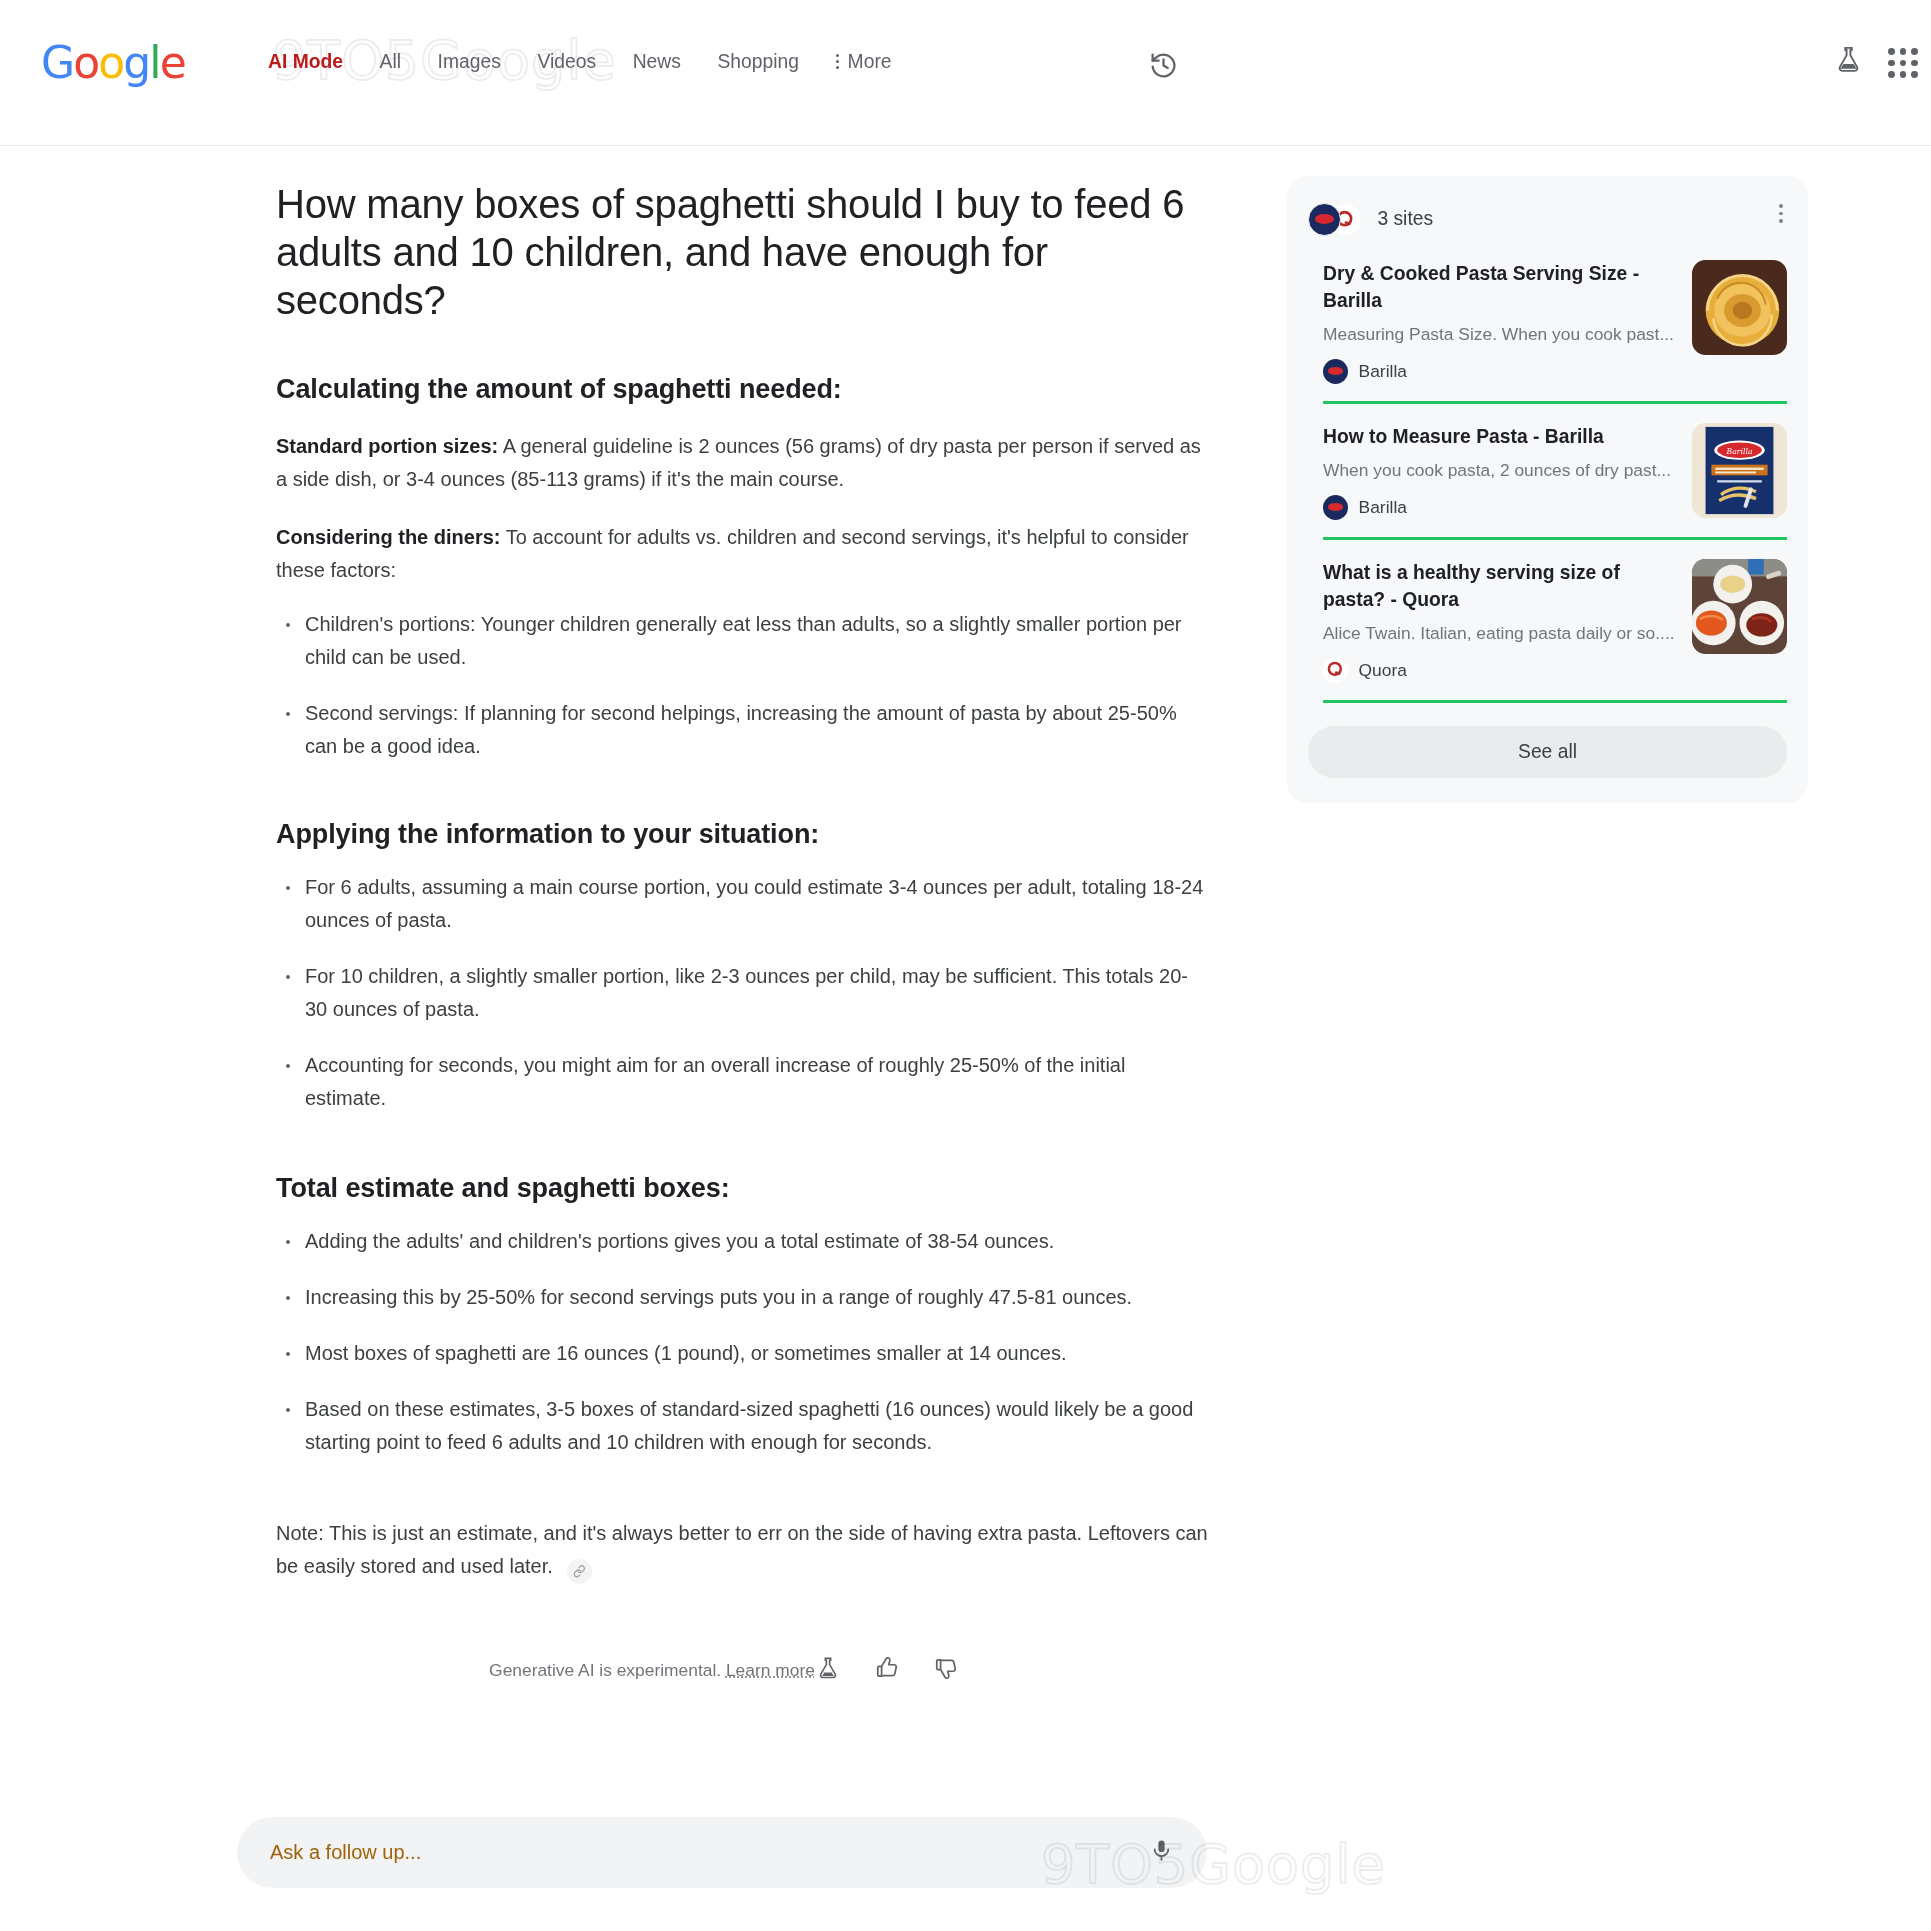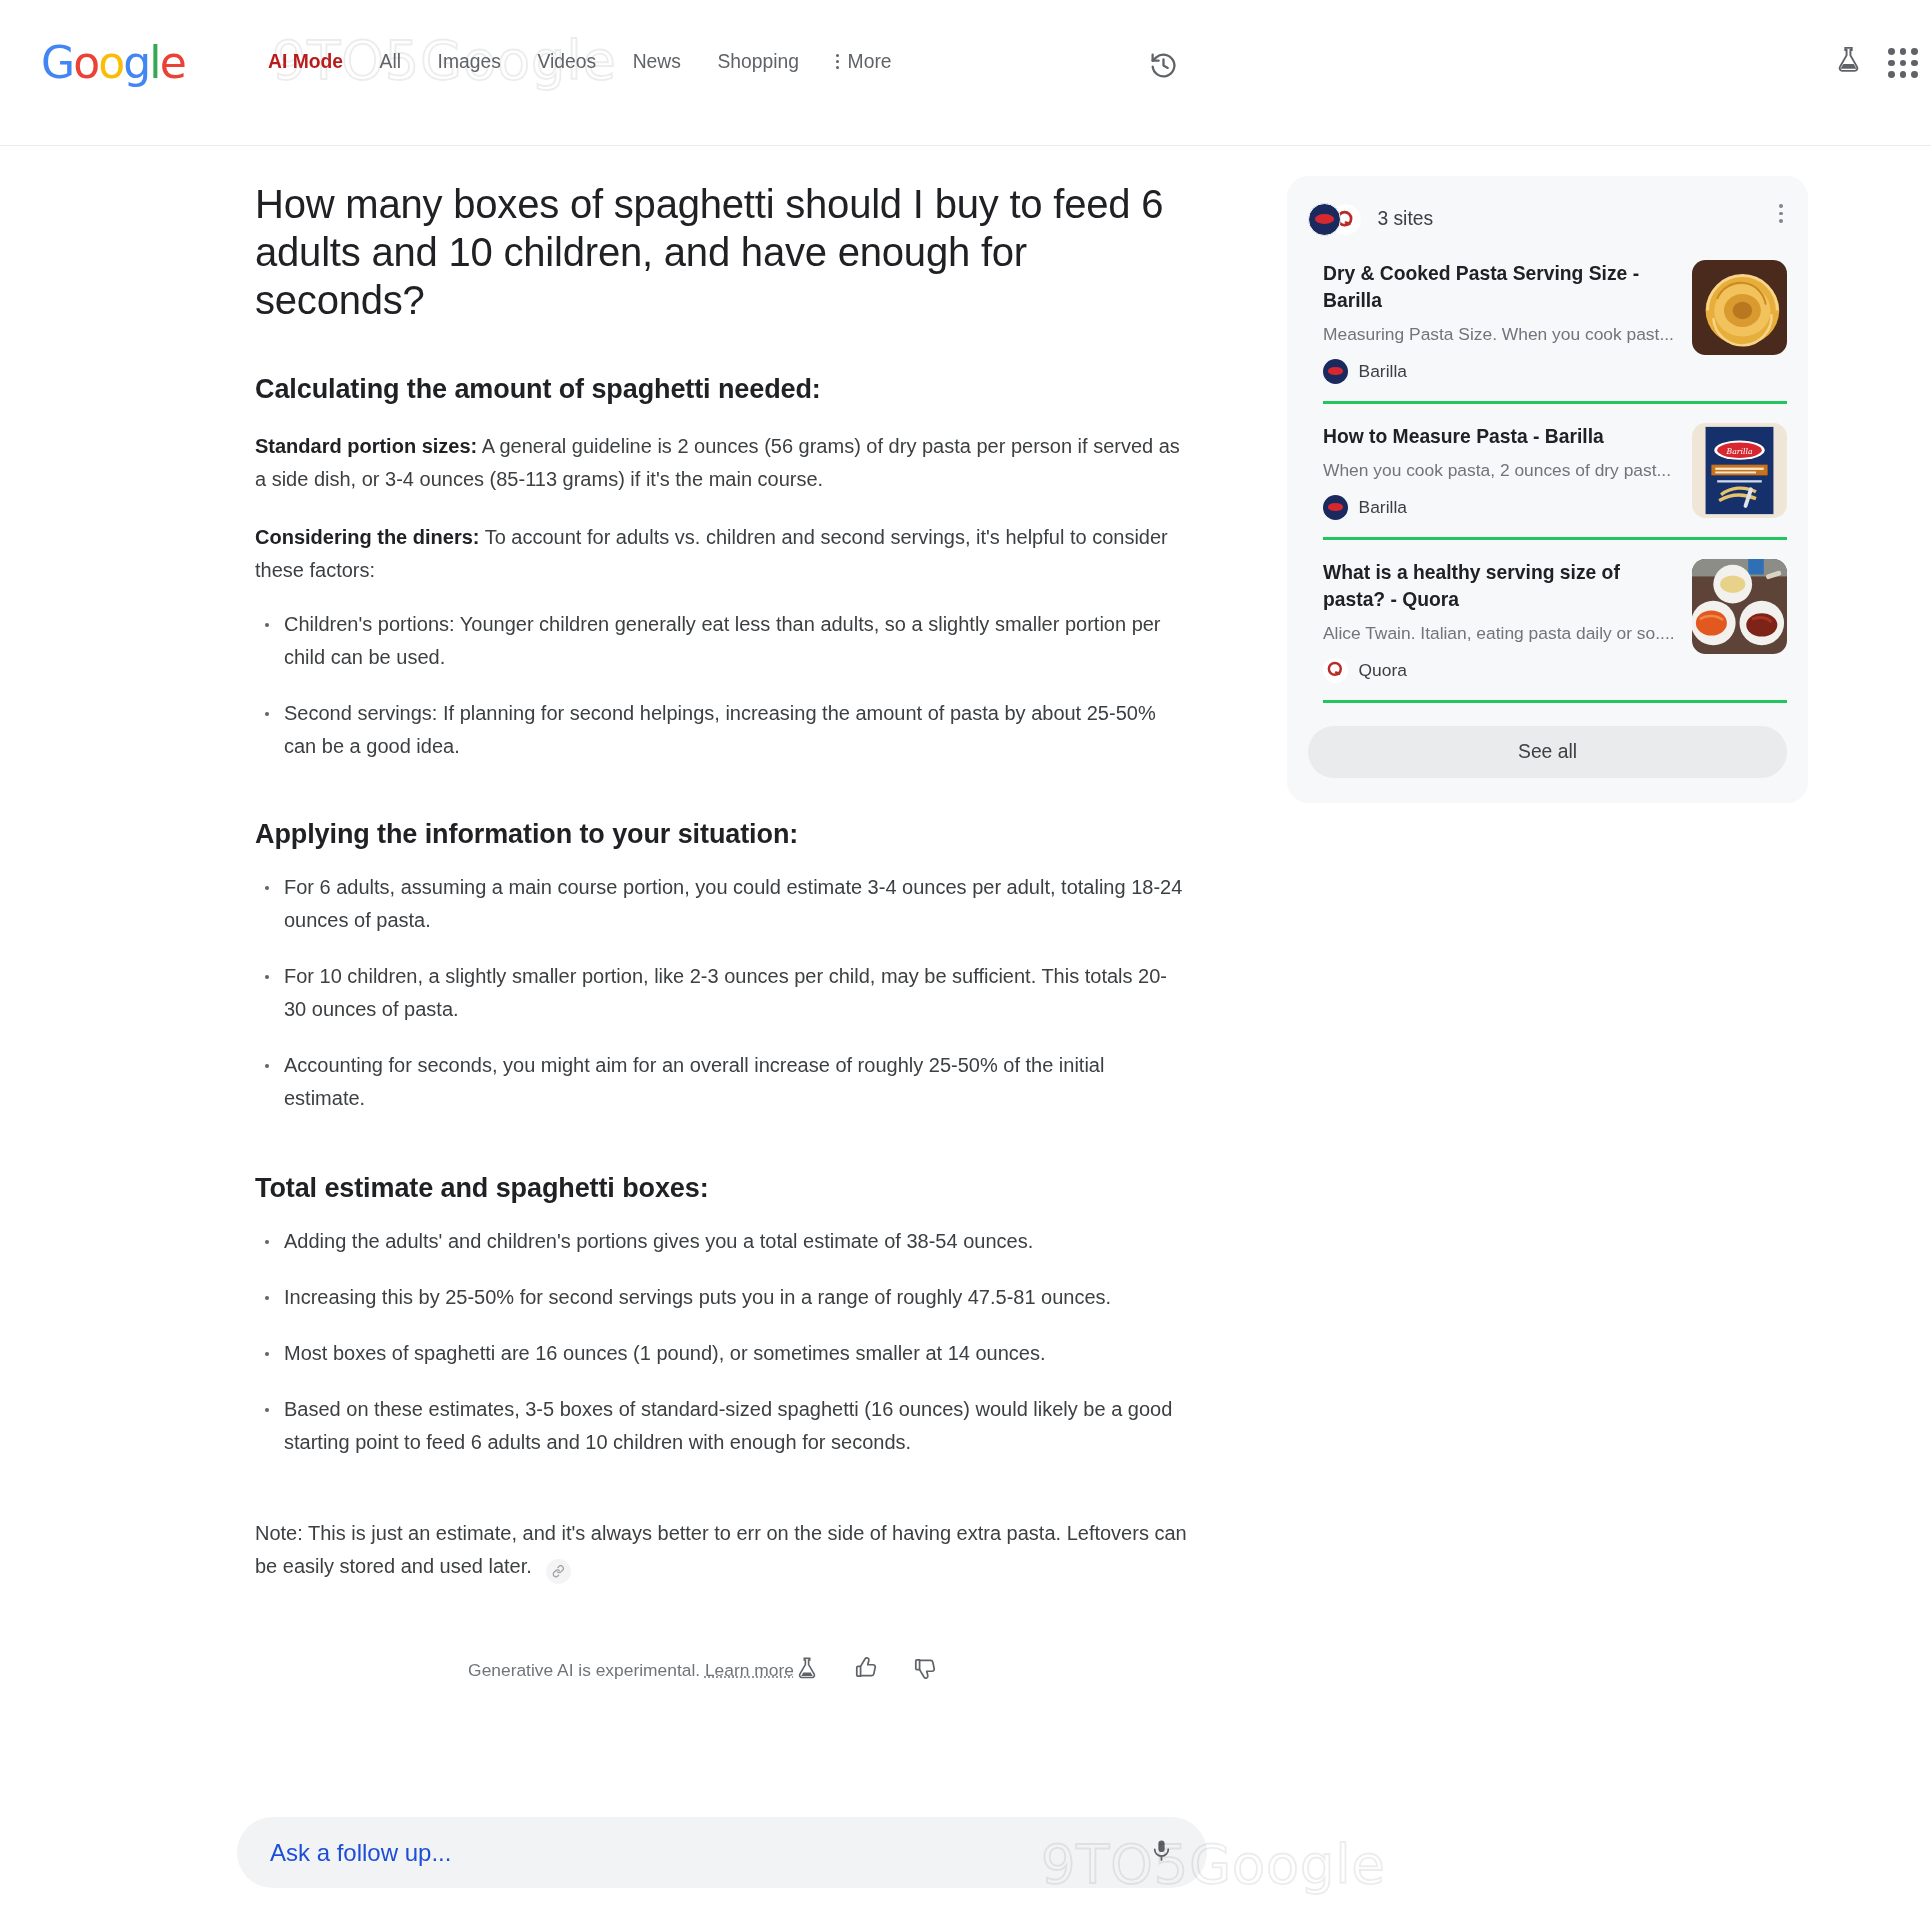--- a/index.html
+++ b/index.html
@@ -46,21 +46,21 @@
   .watermark {
     position: absolute; pointer-events: none; user-select: none;
     font-family: "DejaVu Sans", sans-serif; font-weight: 400;
     color: transparent; -webkit-text-stroke: 1.9px rgba(0,0,0,0.075);
     letter-spacing: 1px; white-space: nowrap;
   }
   .wm-top { left: 272px; top: 29px; font-size: 54px; }
   .wm-bottom { left: 1041px; top: 1833px; font-size: 54px; }
 
   
-  .answer { position: absolute; left: 255px; top: 180px; width: 932px; }
+  .answer { position: absolute; left: 276px; top: 180px; width: 932px; }
   h1.query {
     font-size: 40px; line-height: 48px; font-weight: 400; color: #202124;
     letter-spacing: -0.2px;
   }
   .disclaimer { margin-top: 25px; font-size: 18.3px; color: #70757a; line-height: 25px; }
 
   h2.section {
     font-size: 27px; font-weight: 700; color: #202124; letter-spacing: -0.1px;
   }
   .s1 { margin-top: 50px; }
@@ -133,21 +133,21 @@
     display: flex; align-items: center; justify-content: center;
     font-size: 19.3px; color: #3c4043; cursor: pointer;
   }
 
   
   .followup {
     position: absolute; left: 237px; top: 1817px; width: 970px; height: 71px;
     background: #f1f3f4; border-radius: 36px; display: flex; align-items: center;
     padding: 0 33px;
   }
-  .followup-placeholder { font-size: 24px; color: #1d4ed8; flex: 1; }
+  .followup-placeholder { font-size: 20px; color: #a16207; flex: 1; }
   .mic { flex: none; }
 </style>
 </head>
 <body>
 
 <div class="page">
 
   <div class="header">
 
     <div class="logo">

